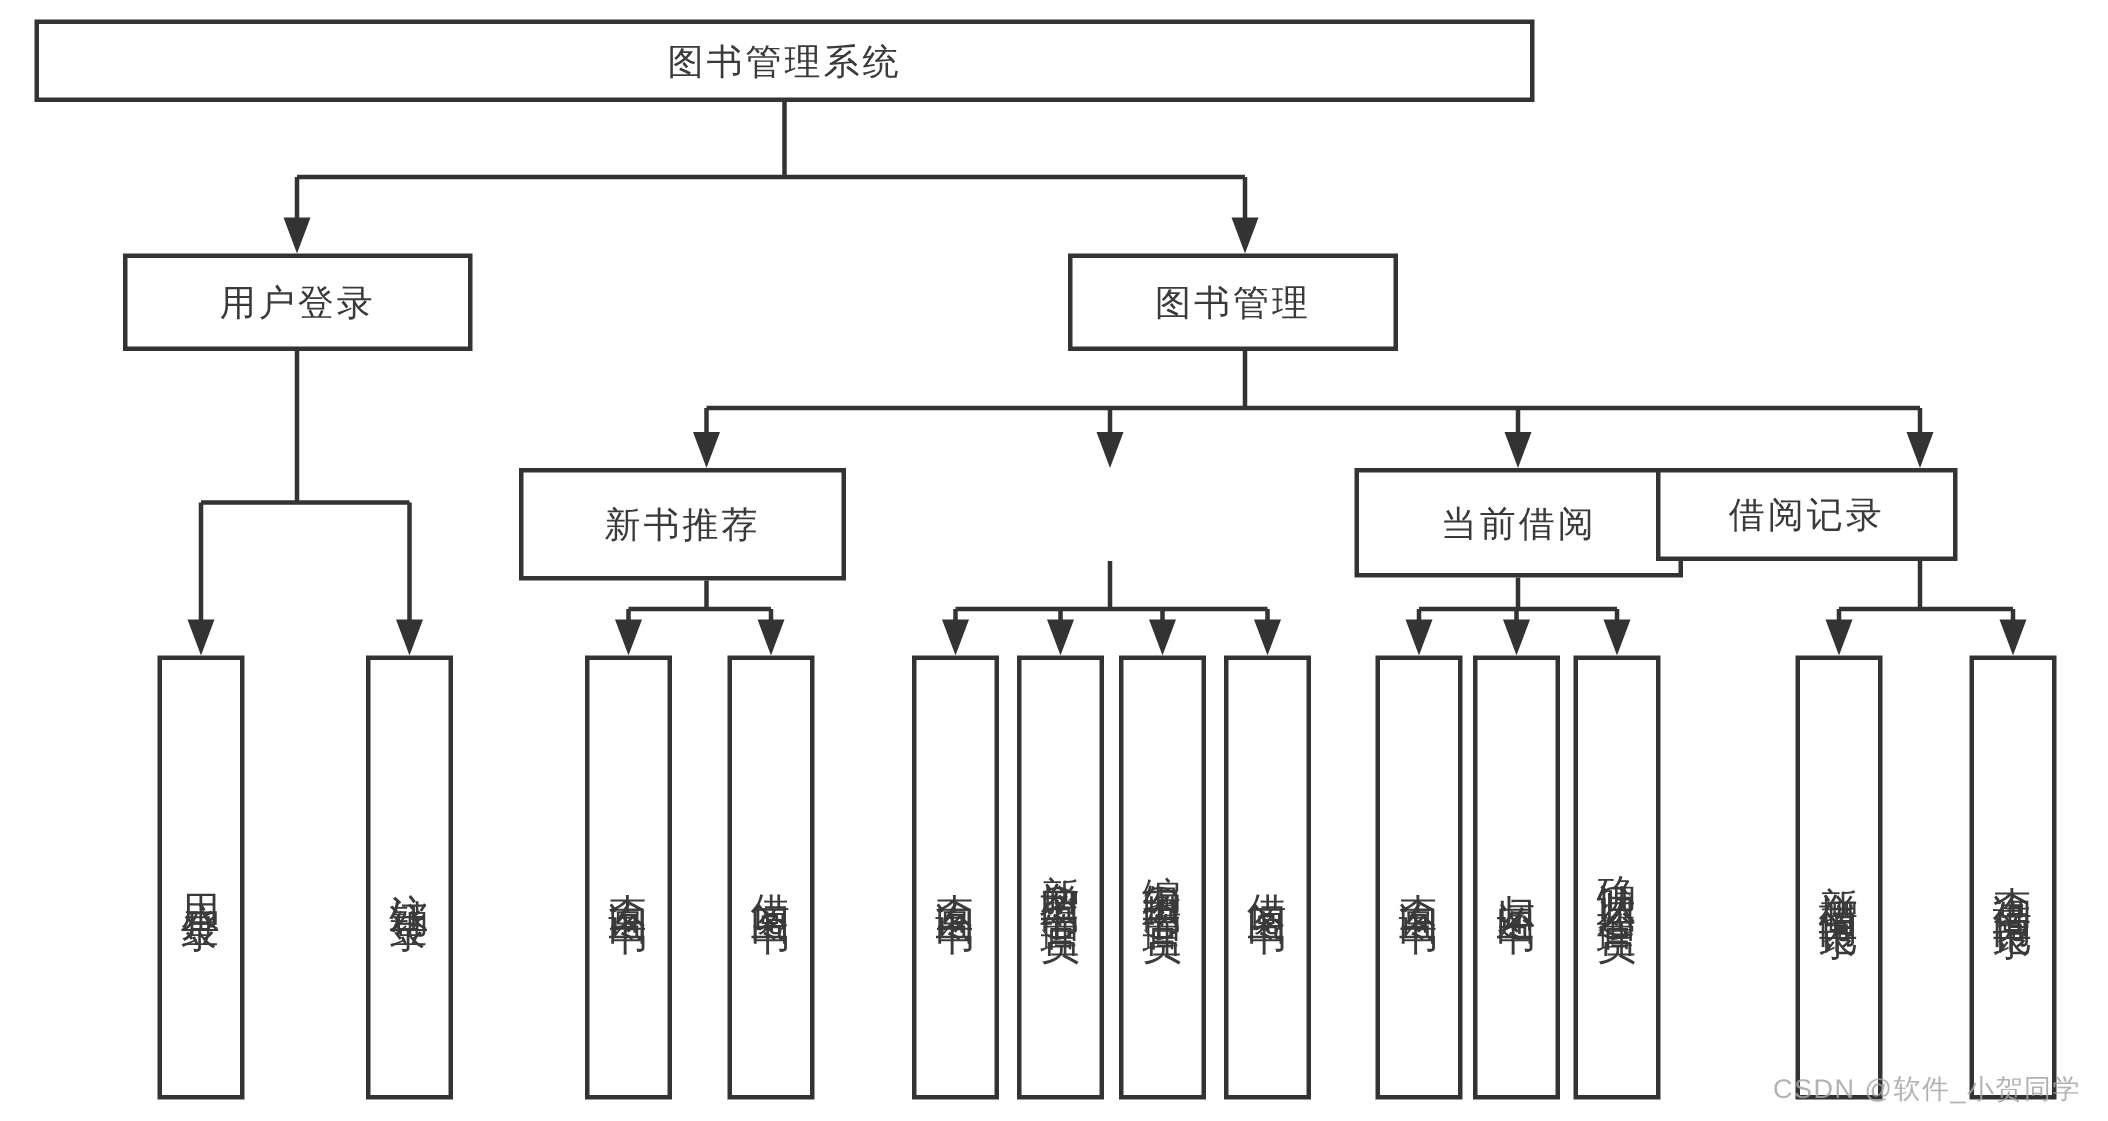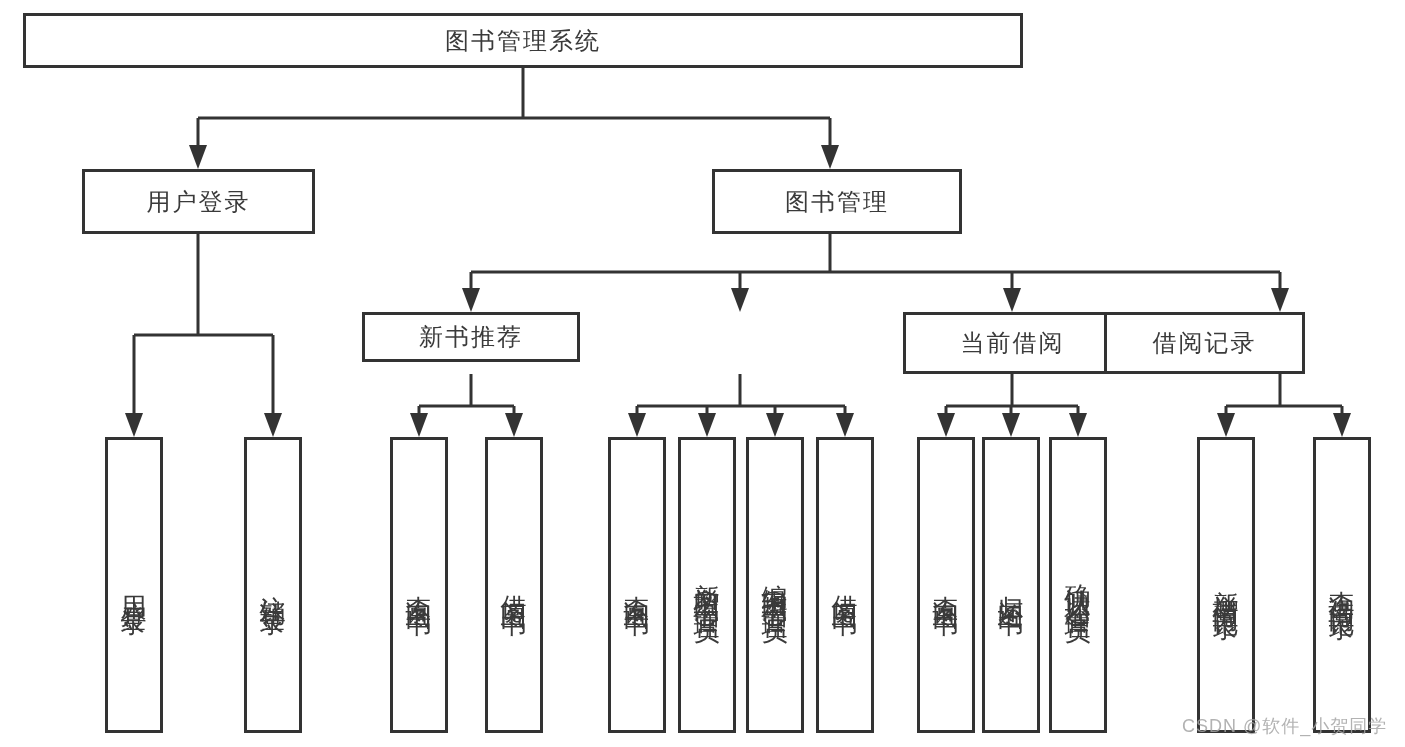--- a/index.html
+++ b/index.html
@@ -83,28 +83,28 @@
     <polygon class="head" points="1342,437 1333,413 1351,413"></polygon>
   </svg>
 
   <div class="box hbox" style="left:23px; top:13px; width:1000px; height:55px;">
     <span>图书管理系统</span>
   </div>
 
   <div class="box hbox" style="left:82px; top:169px; width:233px; height:65px;">
     <span>用户登录</span>
   </div>
-  <div class="box hbox" style="left:712px; top:169px; width:250px; height:65px;align-items:center;">
+  <div class="box hbox" style="left:712px; top:169px; width:220px; height:65px;align-items:center;">
     <span>图书管理</span>
   </div>
 
-  <div class="box hbox" style="left:362px; top:312px; width:218px; height:50px;">
+  <div class="box hbox" style="left:346px; top:312px; width:218px; height:75px;">
     <span>新书推荐</span>
   </div>
-  <div class="box hbox" style="left:903px; top:312px; width:219px; height:62px;">
+  <div class="box hbox" style="left:903px; top:312px; width:219px; height:73px;">
     <span>当前借阅</span>
   </div>
   <div class="box hbox" style="left:1104px; top:312px; width:201px; height:62px;">
     <span>借阅记录</span>
   </div>
 
   <div class="box vbox" style="left:105px; top:437px; width:58px; height:296px;">
     <span class="vtext">用户登录</span>
   </div>
   <div class="box vbox" style="left:244px; top:437px; width:58px; height:296px;">

